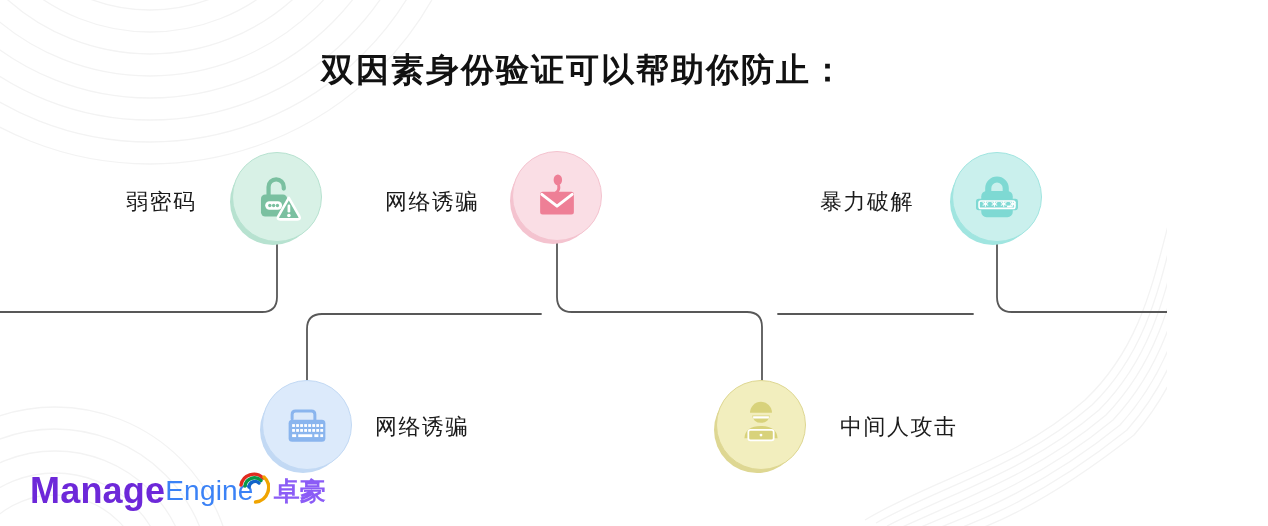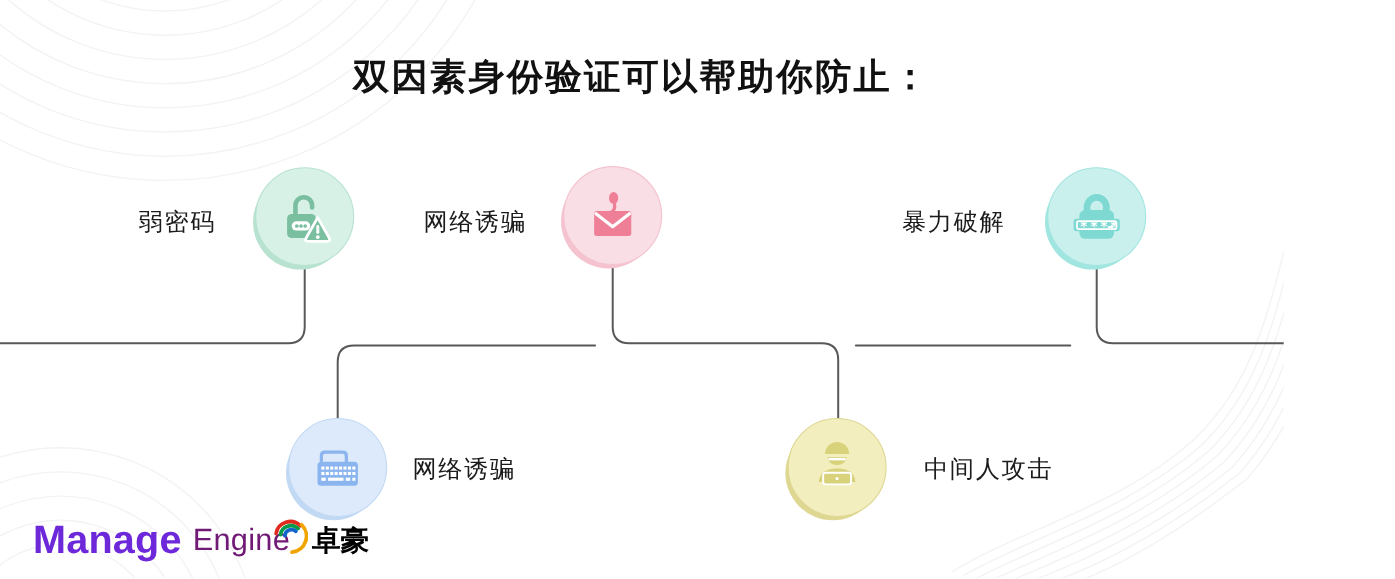--- a/index.html
+++ b/index.html
@@ -32,22 +32,22 @@
   }
   .l0{left:126px;top:188px;}
   .l1{left:385px;top:188px;}
   .l2{left:820px;top:188px;}
   .l3{left:375px;top:413px;}
   .l4{left:840px;top:413px;}
   .logo{
     position:absolute;left:30px;top:470px;display:flex;align-items:flex-end;
   }
   .logo .b{font-size:36px;font-weight:700;color:#6d28d9;letter-spacing:.2px;line-height:32px;}
-  .logo .r{font-size:28px;font-weight:400;color:#701a75;letter-spacing:.2px;line-height:32px;margin-left:10px;}
-  .logo .cn{font-size:26px;font-weight:600;color:#000000;margin-left:4px;line-height:32px;}
+  .logo .r{font-size:28px;font-weight:400;color:#3b82f6;letter-spacing:.2px;line-height:32px;}
+  .logo .cn{font-size:26px;font-weight:600;color:#8b5cf6;margin-left:4px;line-height:32px;}
   .swoosh{margin-left:-16px;margin-bottom:3px;}
   .swoosh path{fill:none;stroke-width:3.4;stroke-linecap:round;}
 </style>
 </head>
 <body>
 
 <div class="stage">
 
   <svg class="bg-svg" aria-hidden="true">
     <circle cx="150" cy="-160" r="170"></circle>

